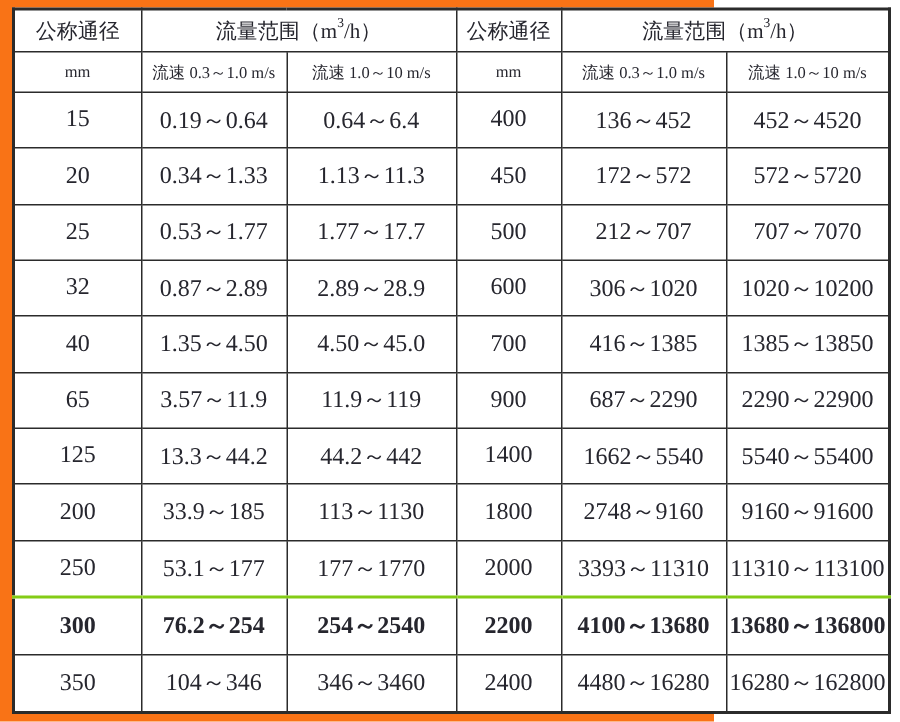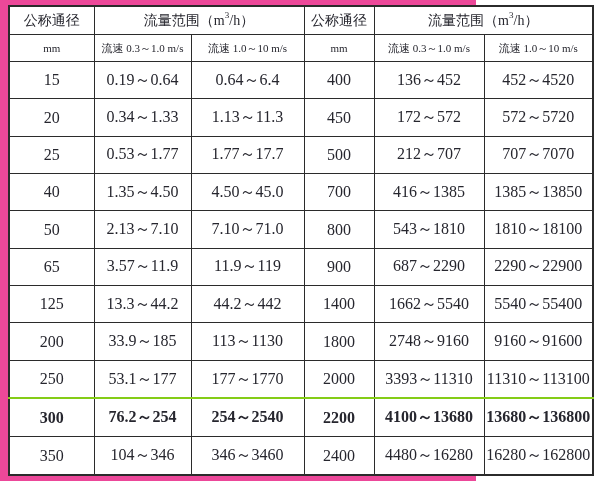--- a/index.html
+++ b/index.html
@@ -1,20 +1,20 @@
 <!DOCTYPE html>
 <html><head>
 <meta charset="utf-8">
 <style>
   html,body{margin:0;padding:0;}
   body{width:600px;height:481px;background:#ffffff;overflow:hidden;}
   .sheet{
     position:relative;width:476px;height:481px;
     font-family:"Liberation Serif","DejaVu Serif",serif;
-    color:#26262e;background:#ec4899;
+    color:#26262e;background:#f97316;
   }
   table.spec{
     position:absolute;left:8px;top:5px;
     width:584px;height:471px;
     border-collapse:collapse;table-layout:fixed;
     border:2px solid #2b2b2b;background:#ffffff;
   }
   th,td{
     border:1px solid #2b2b2b;
     text-align:center;vertical-align:middle;
@@ -81,34 +81,34 @@
         </tr>
         <tr>
           <td>25</td>
           <td>0.53～1.77</td>
           <td>1.77～17.7</td>
           <td>500</td>
           <td>212～707</td>
           <td>707～7070</td>
         </tr>
         <tr>
+          <td>32</td>
+          <td>0.87～2.89</td>
+          <td>2.89～28.9</td>
+          <td>600</td>
+          <td>306～1020</td>
+          <td>1020～10200</td>
+        </tr>
+        <tr>
           <td>40</td>
           <td>1.35～4.50</td>
           <td>4.50～45.0</td>
           <td>700</td>
           <td>416～1385</td>
           <td>1385～13850</td>
-        </tr>
-        <tr>
-          <td>50</td>
-          <td>2.13～7.10</td>
-          <td>7.10～71.0</td>
-          <td>800</td>
-          <td>543～1810</td>
-          <td>1810～18100</td>
         </tr>
         <tr>
           <td>65</td>
           <td>3.57～11.9</td>
           <td>11.9～119</td>
           <td>900</td>
           <td>687～2290</td>
           <td>2290～22900</td>
         </tr>
         <tr>

